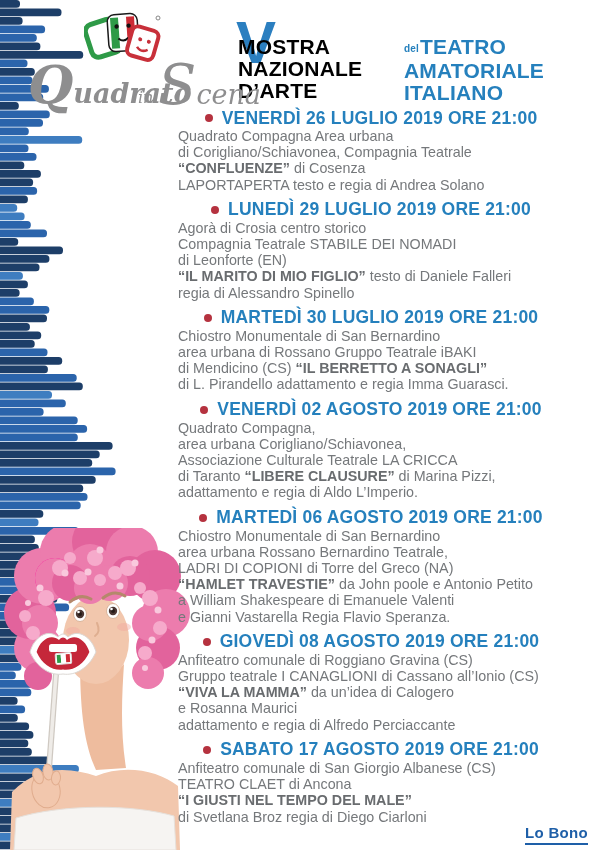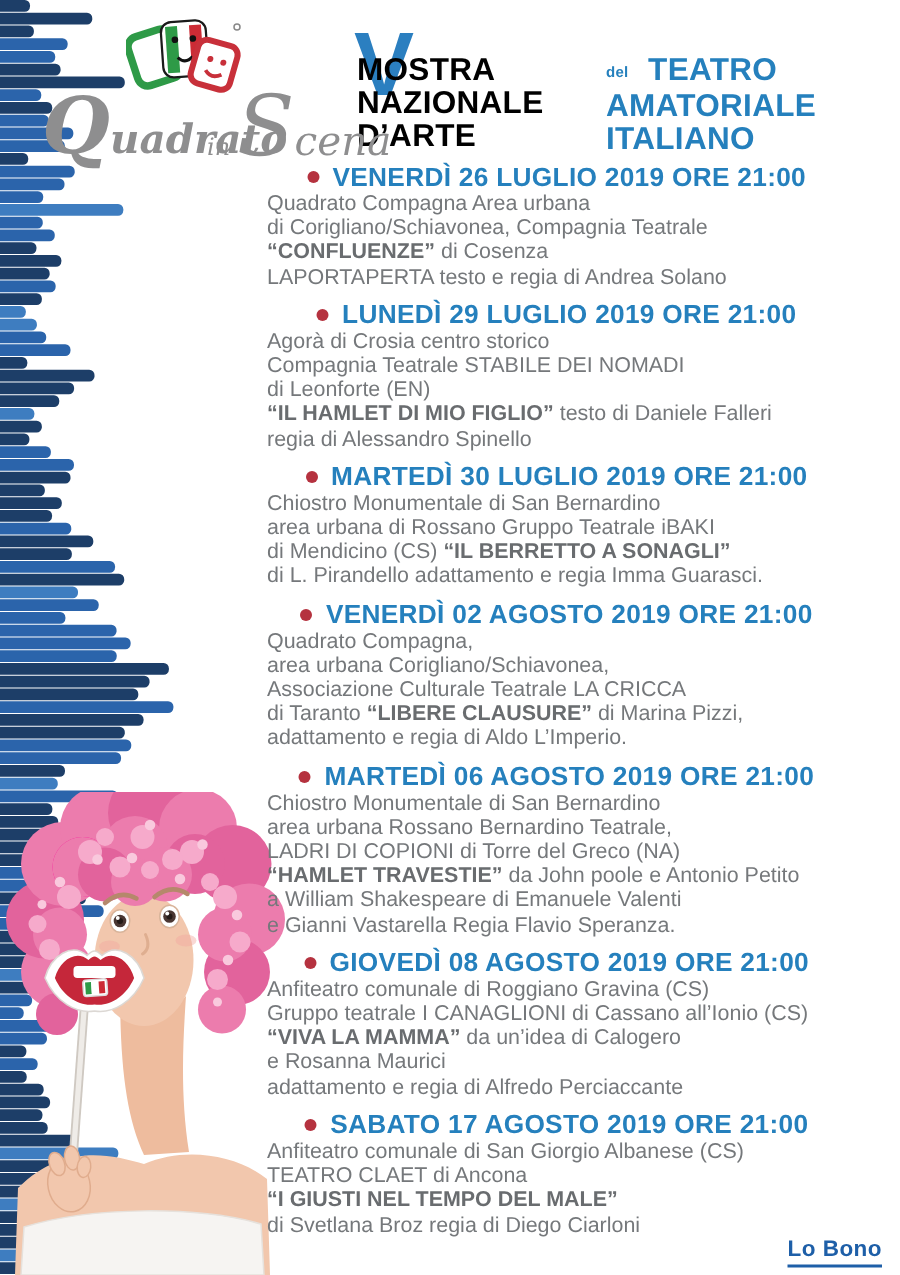--- a/index.html
+++ b/index.html
@@ -18,21 +18,21 @@
   .lw-in{position:absolute;left:112px;top:52px;font-size:16px;}
   .lw-scena{position:absolute;left:132px;top:16px;font-size:27px;font-style:italic;}
   .lw-scena::first-letter{font-size:56px;}
   
   .title-v{position:absolute;left:236px;top:14px;font-size:60px;line-height:58px;
            font-weight:bold;color:#2b7fc0;z-index:5;}
   .title-left{position:absolute;left:238px;top:36px;width:160px;text-align:left;z-index:5;
               font-size:21px;line-height:22px;font-weight:bold;color:#000000;letter-spacing:.2px;}
   .title-right{position:absolute;left:404px;top:36px;z-index:5;
                font-size:21px;line-height:22px;font-weight:bold;color:#2580bd;letter-spacing:.2px;}
-  .title-del{font-size:10px;vertical-align:2px;margin-right:13px;}
+  .title-del{font-size:10px;vertical-align:2px;margin-right:1px;}
   
   .events{position:absolute;left:148px;top:108px;width:446px;z-index:4;
           display:flex;flex-direction:column;gap:7px;}
   .event-header{display:flex;justify-content:center;align-items:center;gap:9px;
                 height:20px;font-size:17.5px;font-weight:bold;color:#2580bd;letter-spacing:.2px;}
   .bullet{width:8px;height:8px;border-radius:50%;background:#b5323f;flex:0 0 auto;}
   .event-body{padding-left:30px;font-size:14.3px;line-height:16.2px;color:#75787b;}
   .seg-bold{font-weight:bold;color:#696c6f;}
   
   .woman{position:absolute;left:0;top:528px;width:190px;height:322px;z-index:3;}
@@ -311,21 +311,21 @@
       </div>
       <div class="event">
         <div class="event-header">
           <span class="bullet"></span>
           <span class="date">LUNEDÌ 29 LUGLIO 2019 ORE 21:00</span>
         </div>
         <div class="event-body">
           <div class="line"><span>Agorà di Crosia centro storico</span></div>
           <div class="line"><span>Compagnia Teatrale STABILE DEI NOMADI</span></div>
           <div class="line"><span>di Leonforte (EN)</span></div>
-          <div class="line"><span class="seg-bold">“IL HAMLET DI MIO FIGLIO”</span><span> testo di Daniele Falleri</span></div>
+          <div class="line"><span class="seg-bold">“IL MARITO DI MIO FIGLIO”</span><span> testo di Daniele Falleri</span></div>
           <div class="line"><span>regia di Alessandro Spinello</span></div>
         </div>
       </div>
       <div class="event">
         <div class="event-header">
           <span class="bullet"></span>
           <span class="date">MARTEDÌ 30 LUGLIO 2019 ORE 21:00</span>
         </div>
         <div class="event-body">
           <div class="line"><span>Chiostro Monumentale di San Bernardino</span></div>

